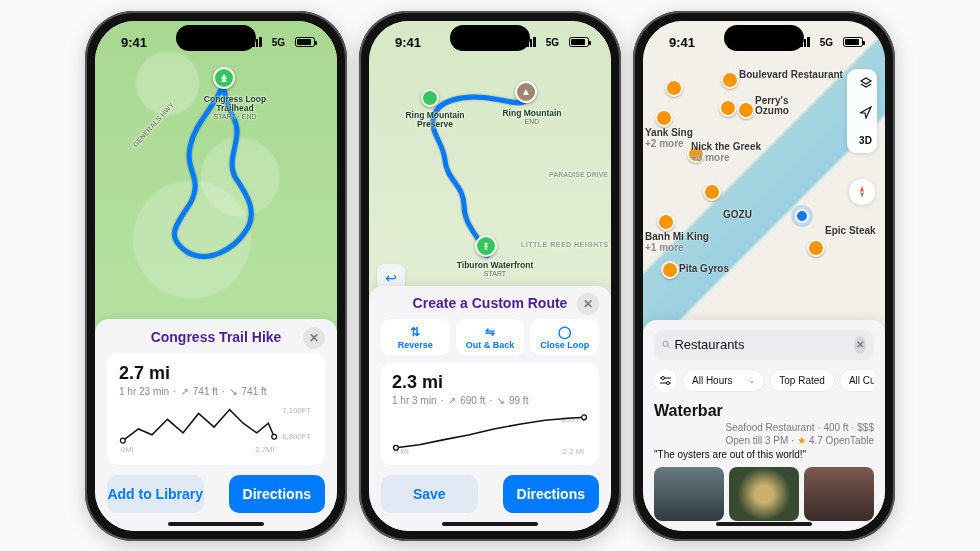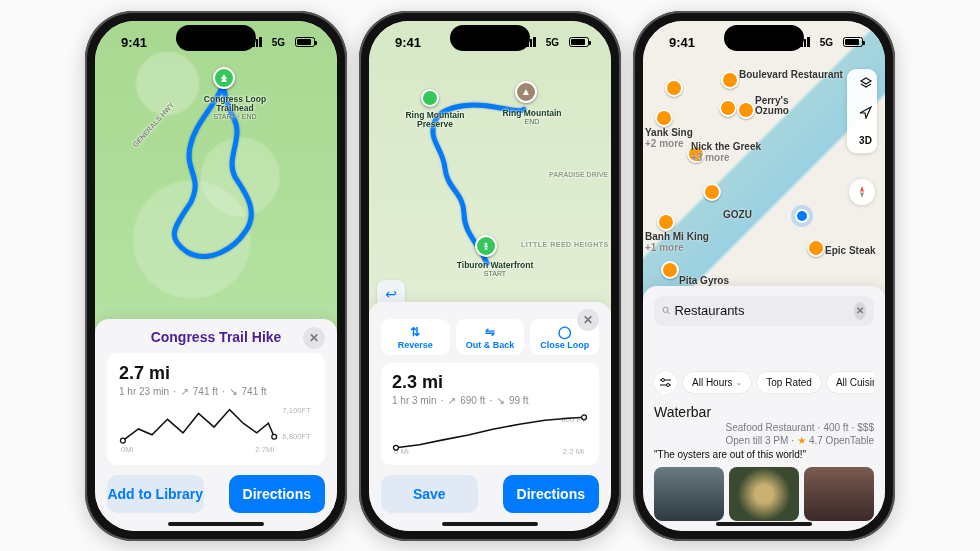--- a/index.html
+++ b/index.html
@@ -187,24 +187,24 @@
   .search-wrap input {
     border:none;background:transparent;outline:none;
     font-size:13px;flex:1;color:#111;
   }
   .filter-row { display:flex; gap:6px; align-items:center; margin-bottom:10px; overflow:hidden; }
   .chip {
     background:#fff; border-radius:14px; padding:5px 9px;
     font-size:10px; font-weight:500; color:#111;
     box-shadow:0 0 0 .5px rgba(0,0,0,.08);
     white-space:nowrap;
-    display:flex;align-items:center;gap:3px;margin-top:36px;
+    display:flex;align-items:center;gap:16px;
   }
   .chip .chev{font-size:8px;color:#888;}
-  .result .name { font-size:14px; font-weight:400; color:#111; }
+  .result .name { font-size:16px; font-weight:700; color:#111; }
   .result .meta { font-size:10px; color:#7a7a7e; margin-top:2px;text-align:right; }
   .result .meta .star { color:#ff9500; }
   .result .quote { font-size:10px; color:#0a0a0a; margin-top:3px; }
   .thumb-row { display:flex; gap:5px; margin-top:7px; }
   .thumb { flex:1; height:54px; border-radius:8px; background:#555; }
   .thumb:nth-child(1){background:linear-gradient(#6a7a82,#2e3a40);}
   .thumb:nth-child(2){background:radial-gradient(circle at 50% 50%,#c9b070 20%,#3a4a30 60%);}
   .thumb:nth-child(3){background:linear-gradient(#7a5a50,#3a2a28);}
   .home-ind { position:absolute; bottom:5px; left:50%; transform:translateX(-50%);
     width:96px;height:4px;background:#000;border-radius:3px;opacity:.9;z-index:60;}
@@ -327,20 +327,21 @@
       <div class="map-label" style="left:86px;top:240px;width:80px;">
         <span>Tiburon Waterfront</span><small>START</small>
       </div>
       <div class="map-label" style="left:152px;top:220px;font-size:7px;color:#90a088;letter-spacing:.5px;">LITTLE REED HEIGHTS</div>
       <div class="map-label" style="left:180px;top:150px;font-size:7px;color:#90a088;">PARADISE DRIVE</div>
       <div class="undo">↩</div>
     </div>
 
     <div class="sheet" style="padding-top:9px;">
       <div class="sheet-title-row">
+        <div class="sheet-title">Create a Custom Route</div>
         <div class="close-btn">✕</div>
       </div>
       <div class="opt-row">
         <div class="opt"><span class="ico">⇅</span><span>Reverse</span></div>
         <div class="opt"><span class="ico">⇋</span><span>Out &amp; Back</span></div>
         <div class="opt"><span class="ico">◯</span><span>Close Loop</span></div>
       </div>
       <div class="card" style="padding:9px 11px;">
         <div class="distance">2.3 mi</div>
         <div class="substats">
@@ -423,23 +424,23 @@
       <div class="poi-label" style="left:112px;top:84px;">Ozumo</div>
       <div class="poi" style="left:12px;top:88px;"></div>
       <div class="poi-label" style="left:2px;top:106px;width:50px;"><span>Yank Sing</span><br><span style="color:#888;">+2 more</span></div>
       <div class="poi" style="left:44px;top:124px;"></div>
       <div class="poi-label" style="left:48px;top:120px;"><span>Nick the Greek</span><br><span style="color:#888;">+3 more</span></div>
       <div class="poi" style="left:60px;top:162px;"></div>
       <div class="poi-label" style="left:80px;top:164px;margin-top:24px;">GOZU</div>
       <div class="poi" style="left:14px;top:192px;"></div>
       <div class="poi-label" style="left:2px;top:210px;"><span>Banh Mi King</span><br><span style="color:#888;">+1 more</span></div>
       <div class="poi" style="left:164px;top:218px;"></div>
-      <div class="poi-label" style="left:182px;top:224px;">Epic Steak</div>
+      <div class="poi-label" style="left:182px;top:204px;">Epic Steak</div>
       <div class="poi" style="left:18px;top:240px;"></div>
-      <div class="poi-label" style="left:36px;top:242px;margin-top:12px;">Pita Gyros</div>
+      <div class="poi-label" style="left:36px;top:242px;">Pita Gyros</div>
     </div>
 
     <div class="sheet" style="padding:10px 11px 10px;">
       <div class="search-wrap">
         <svg width="13" height="13" viewBox="0 0 13 13">
             <circle cx="5.5" cy="5.5" r="4" stroke="#8a8a8e" stroke-width="1.4" fill="none"></circle>
             <line x1="9" y1="9" x2="12" y2="12" stroke="#8a8a8e" stroke-width="1.4"></line>
           </svg>
         <input value="Restaurants" style="">
         <div style="width:18px;height:18px;border-radius:50%;background:#d7d7db;color:#7a7a7e;display:flex;align-items:center;justify-content:center;font-size:10px;font-weight:700;">✕</div>

